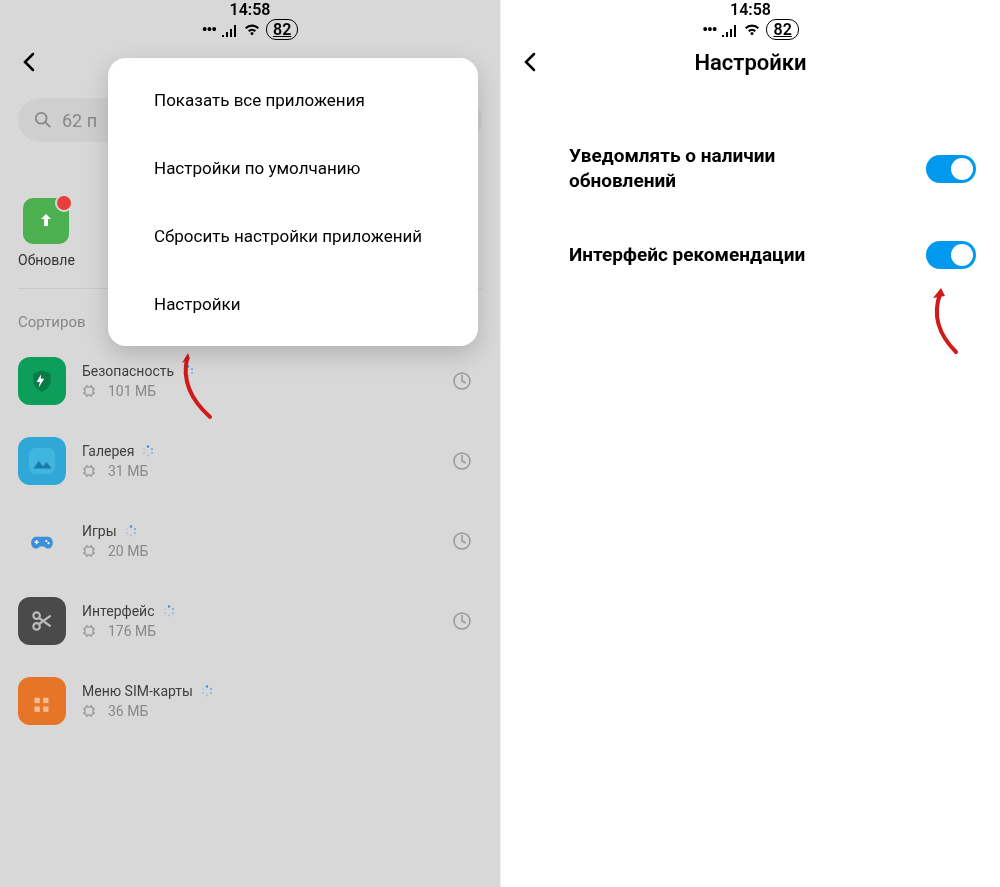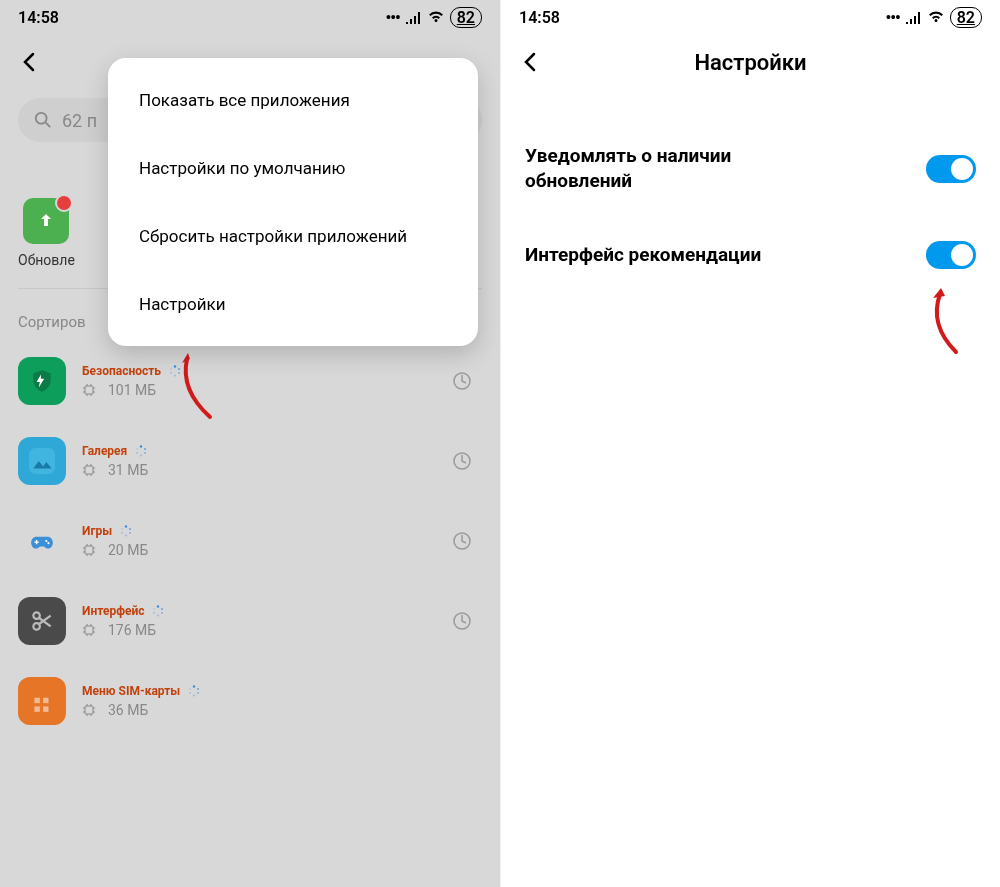--- a/index.html
+++ b/index.html
@@ -22,20 +22,21 @@
     
     .status-bar {
       height: 34px;
       display: flex;
       justify-content: space-between;
       align-items: center;
       padding: 0 18px;
       font-size: 16px;
       font-weight: 600;
       color: #000;
+      flex-direction: column;
     }
     .status-right { display: flex; align-items: center; gap: 6px; }
     .dots { letter-spacing: -1px; font-weight: bold; }
     .signal-icon, .wifi-icon { width: 16px; height: 14px; }
     .battery-badge {
       border: 1.5px solid #000;
       border-radius: 10px;
       padding: 0 6px;
       font-size: 16px;
       font-weight: 600;
@@ -119,56 +120,57 @@
       width: 48px; height: 48px;
       border-radius: 12px;
       display: flex;
       align-items: center;
       justify-content: center;
       flex-shrink: 0;
     }
     .app-icon svg { width: 26px; height: 26px; }
     .app-info { flex: 1; }
     .app-name-row { display: flex; align-items: center; gap: 8px; }
-    .app-name { font-size: 12px; font-weight: 700; color: #c2410c; }
+    .app-name { font-size: 14px; font-weight: 400; color: #404040; }
     .loading-dots { width: 12px; height: 12px; }
     .app-size-row {
       display: flex; align-items: center; gap: 12px;
       margin-top: 4px;
       color: #888; font-size: 14px;
     }
     .chip-icon { width: 14px; height: 14px; }
     .clock-icon { width: 20px; height: 20px; margin-right: 10px; }
 
     
     .popup {
       position: absolute;
       top: 58px;
       left: 108px;
       width: 370px;
       background: #fff;
       border-radius: 18px;
       box-shadow: 0 8px 24px rgba(0,0,0,0.18);
-      padding: 8px 1px;
+      padding: 8px 16px;
       z-index: 10;
     }
     .popup-item {
       padding: 24px 30px;
       font-size: 17px;
       color: #000;
       cursor: pointer;
     }
 
     
     .settings-content { padding: 30px 24px; }
     .setting-row {
       display: flex;
       align-items: center;
       justify-content: space-between;
       padding: 24px 0;
+      margin-left: 44px;
     }
     .setting-label {
       font-size: 19px;
       font-weight: 700;
       color: #000;
       line-height: 1.3;
       max-width: 310px;
     }
     .toggle {
       width: 50px; height: 28px;

